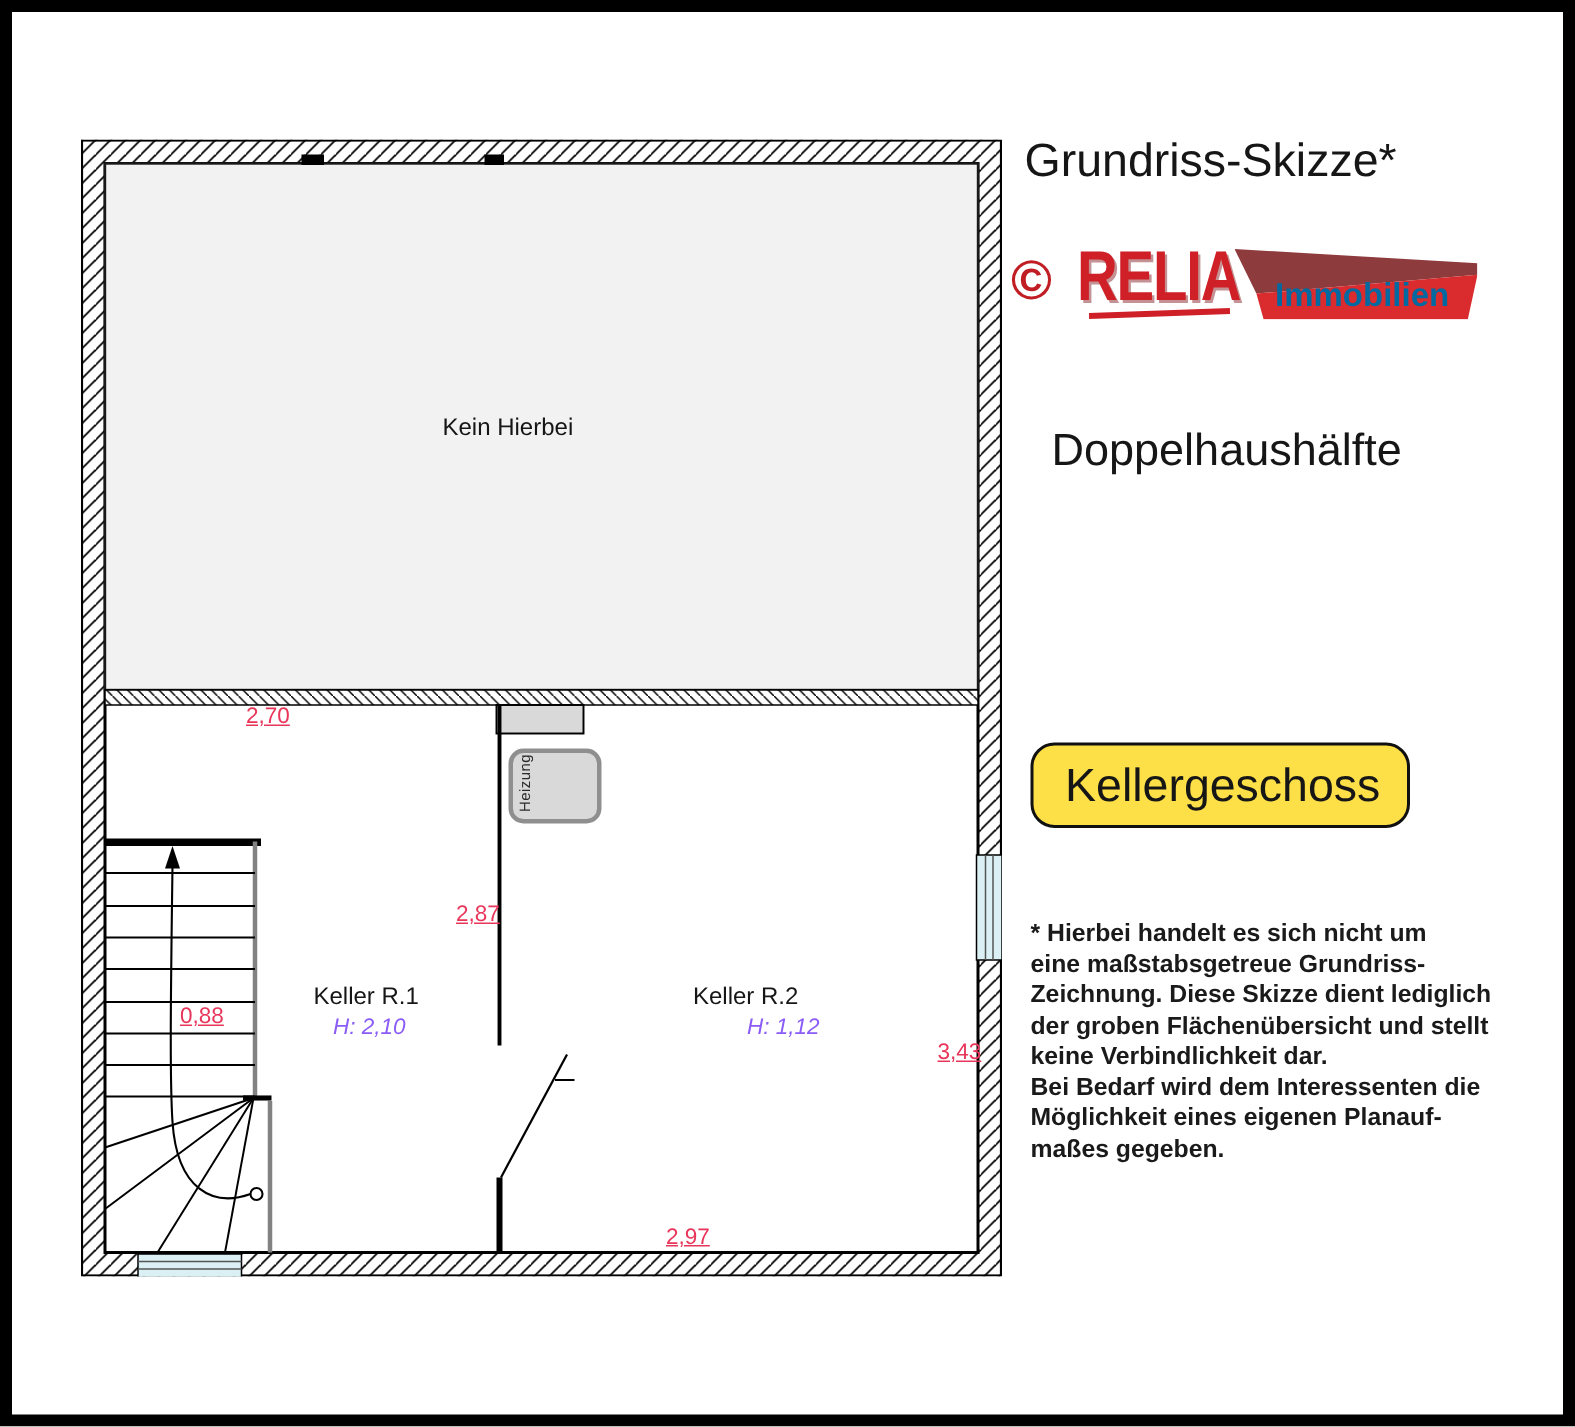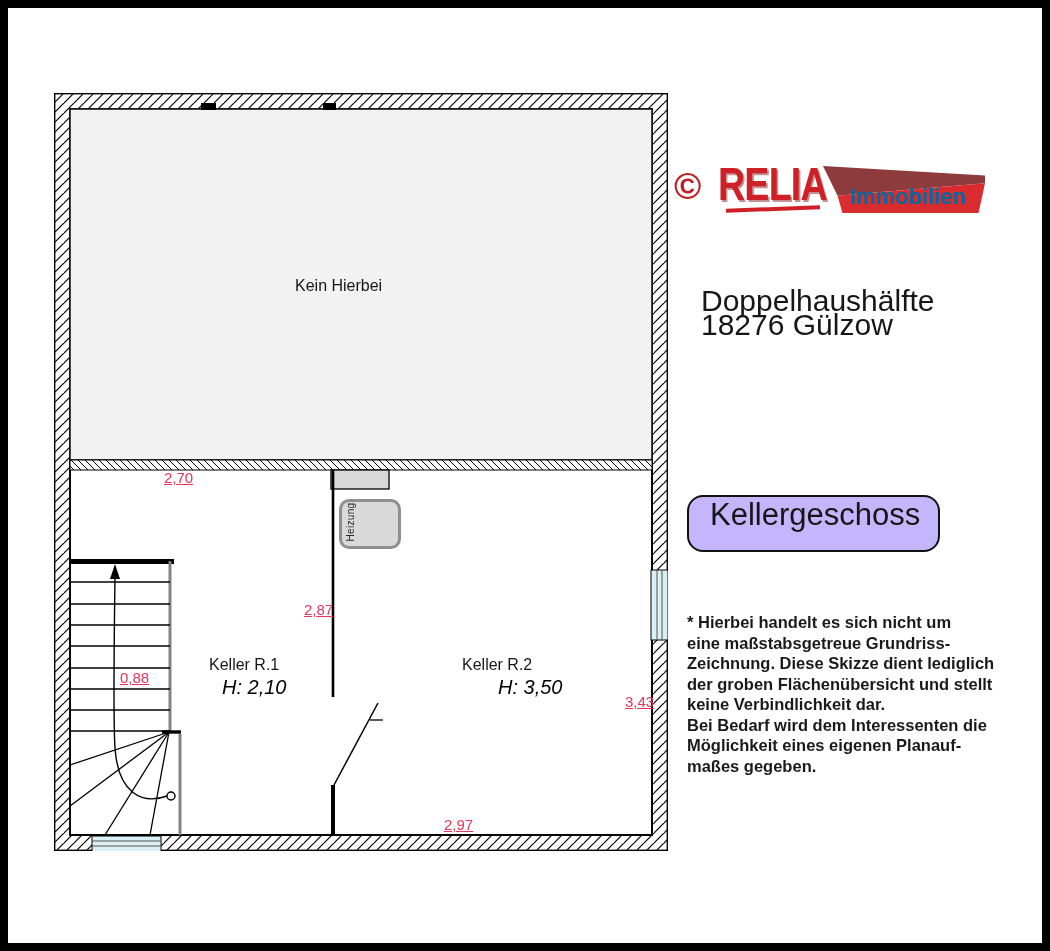--- a/index.html
+++ b/index.html
@@ -4,39 +4,39 @@
 <style>
   html,body{margin:0;padding:0;background:#fff;}
   .page{
     position:relative;width:1050px;height:951px;box-sizing:border-box;
     border:8px solid #000;background:#fff;overflow:hidden;
     font-family:"Liberation Sans",sans-serif;color:#161616;
   }
   .abs{position:absolute;}
   
   .room-label{font-size:16px;color:#161616;white-space:nowrap;}
-  .room-height{font-size:20px;font-style:italic;color:#000000;white-space:nowrap;}
+  .room-height{font-size:15px;font-style:italic;color:#8b5cf6;white-space:nowrap;}
   .dim{font-size:15px;white-space:nowrap;text-decoration:underline;}
   
   .heizung-box{
     left:331px;top:491px;width:62px;height:50px;box-sizing:border-box;
     background:#d9d9d9;border:3px solid #8f8f8f;border-radius:10px;
   }
   .heizung-box span{
     position:absolute;left:3px;top:42px;transform:rotate(-90deg);transform-origin:0 0;
     font-size:10px;color:#2b2b2b;letter-spacing:.3px;white-space:nowrap;width:44px;text-align:center;
   }
   
   .sheet-title{left:675px;top:81px;font-size:31px;white-space:nowrap;}
   .prop-line1{left:693px;top:259px;font-size:30px;white-space:nowrap;margin-top:17px;}
   .prop-line2{left:693px;top:300px;font-size:30px;white-space:nowrap;}
   .floor-box{
     left:679px;top:487px;width:253px;height:57px;box-sizing:border-box;
-    border:2.5px solid #111;border-radius:16px;background:#c4b5fd;
-    display:flex;align-items:flex-start;
+    border:2.5px solid #111;border-radius:16px;background:#fde047;
+    display:flex;align-items:center;
   }
   .floor-box span{font-size:31px;padding-left:21px;white-space:nowrap;}
   .disclaimer{
     left:679px;top:604px;width:315px;font-size:16.5px;line-height:20.5px;
     font-weight:600;color:#1a1a1a;white-space:pre-line;
   }
   
   .logo{left:666px;top:154px;width:312px;height:58px;}
   .logo .copy{position:absolute;left:0;top:4px;font-size:37px;font-weight:bold;color:#c01e24;}
   .logo .brand{
@@ -139,40 +139,40 @@
 
   <div class="abs dim" style="left:156px;top:461px;color:#e8365b;">2,70</div>
   <div class="abs dim" style="left:296px;top:593px;color:#e8365b;">2,87</div>
   <div class="abs dim" style="left:112px;top:645px;color:#e8365b;margin-top:16px;">0,88</div>
   <div class="abs dim" style="left:617px;top:685px;color:#e8365b;">3,43</div>
   <div class="abs dim" style="left:436px;top:808px;color:#e8365b;">2,97</div>
 
   <div class="abs room-label" style="left:201px;top:648px;">Keller R.1</div>
   <div class="abs room-height" style="left:214px;top:668px;">H: 2,10</div>
   <div class="abs room-label" style="left:454px;top:648px;">Keller R.2</div>
-  <div class="abs room-height" style="left:490px;top:668px;">H: 3,50</div>
+  <div class="abs room-height" style="left:490px;top:668px;">H: 1,12</div>
 
   <div class="abs heizung-box">
     <span>Heizung</span>
   </div>
 
+  <div class="abs sheet-title">Grundriss-Skizze*</div>
 
   <div class="abs logo">
     <span class="copy">©</span>
     <span class="brand">RELIA</span>
     <div class="swoosh"></div>
     <div class="banner">
       <div class="maroon"></div>
       <div class="red"></div>
       <span class="txt">Immobilien</span>
     </div>
   </div>
 
   <div class="abs prop-line1">Doppelhaushälfte</div>
-  <div class="abs prop-line2">18276 Gülzow</div>
 
   <div class="abs floor-box">
     <span>Kellergeschoss</span>
   </div>
 
   <div class="abs disclaimer">* Hierbei handelt es sich nicht um
 eine maßstabsgetreue Grundriss-
 Zeichnung. Diese Skizze dient lediglich
 der groben Flächenübersicht und stellt
 keine Verbindlichkeit dar.

